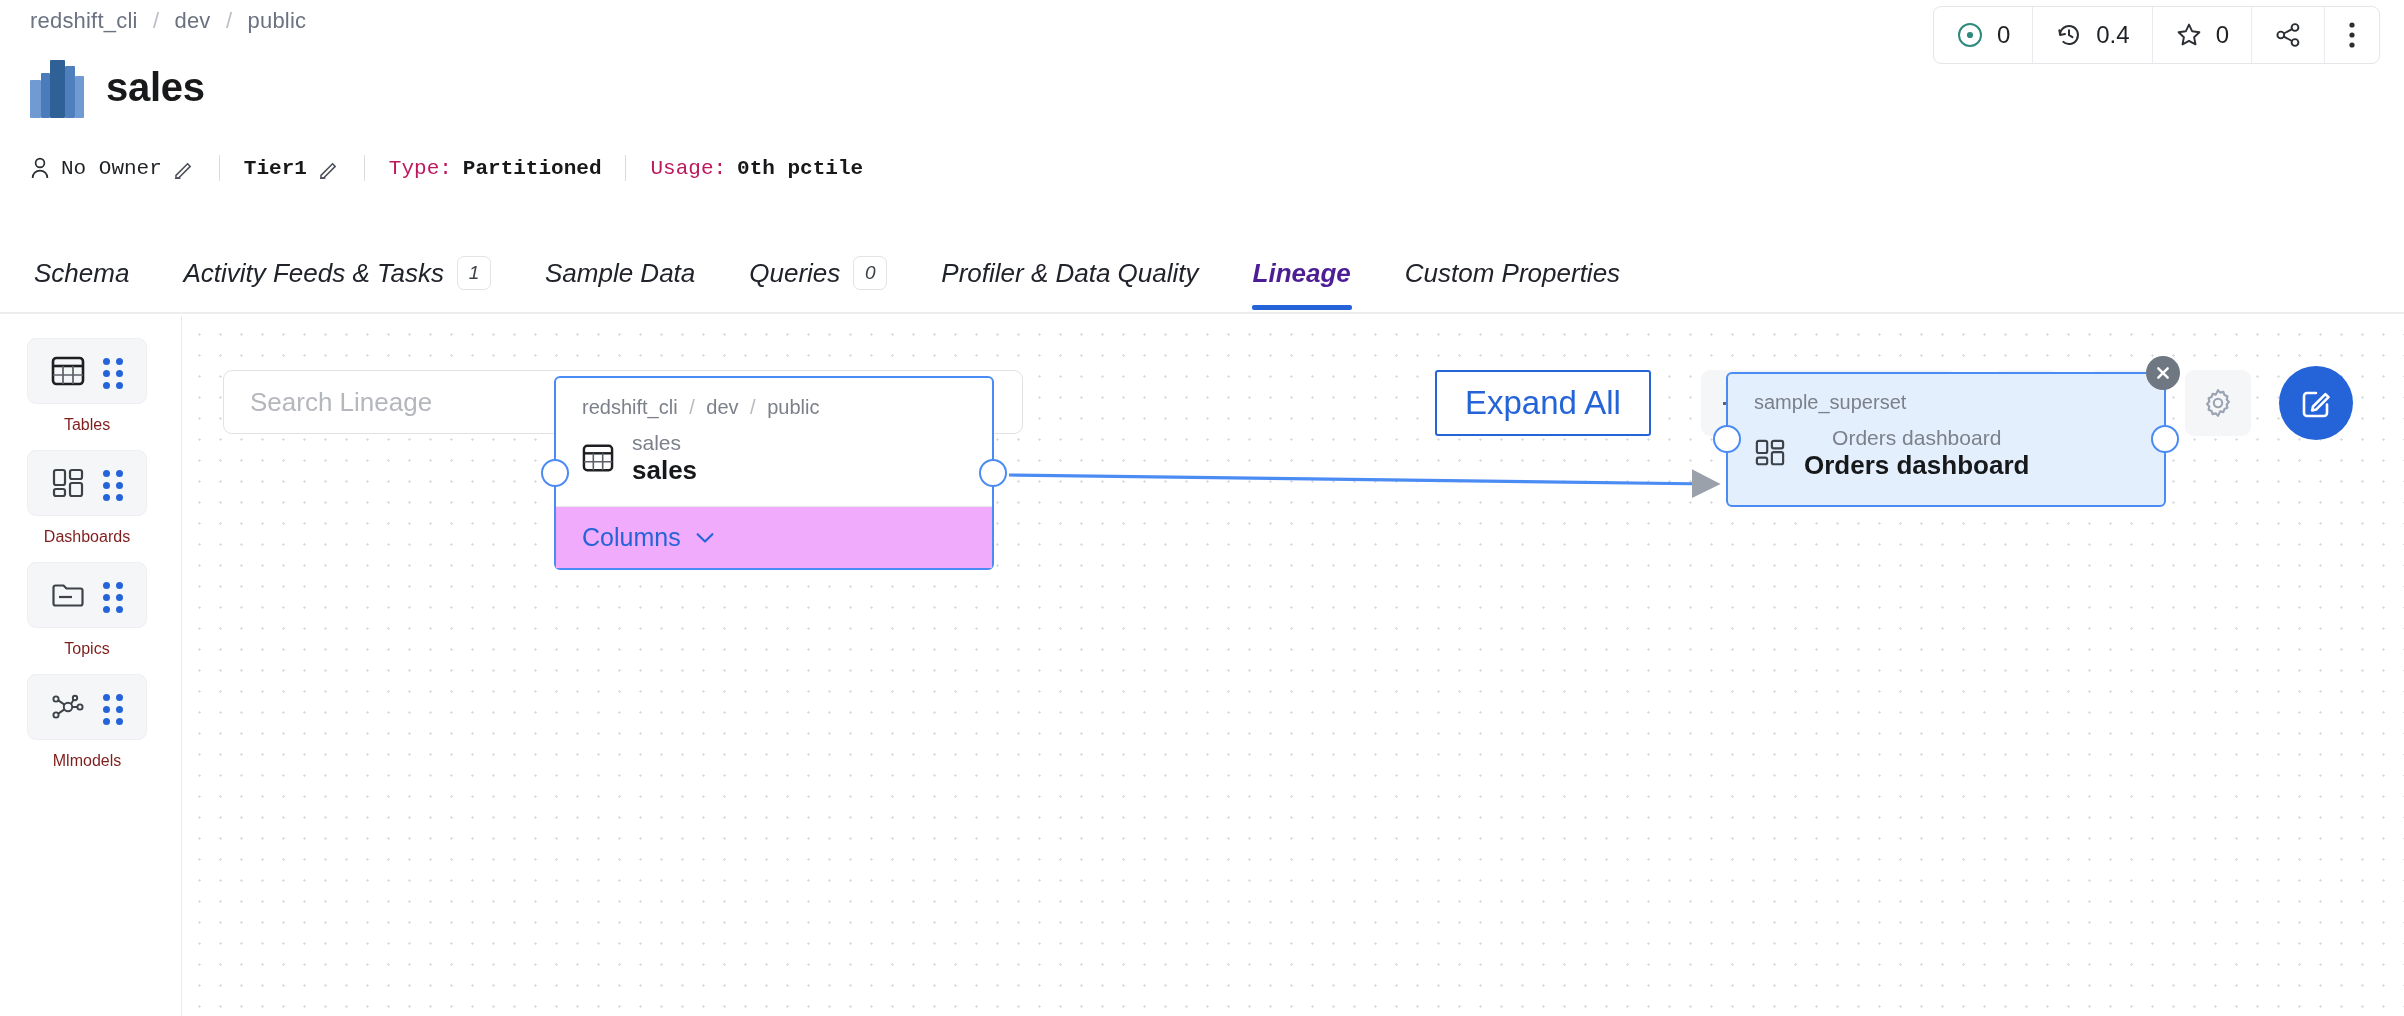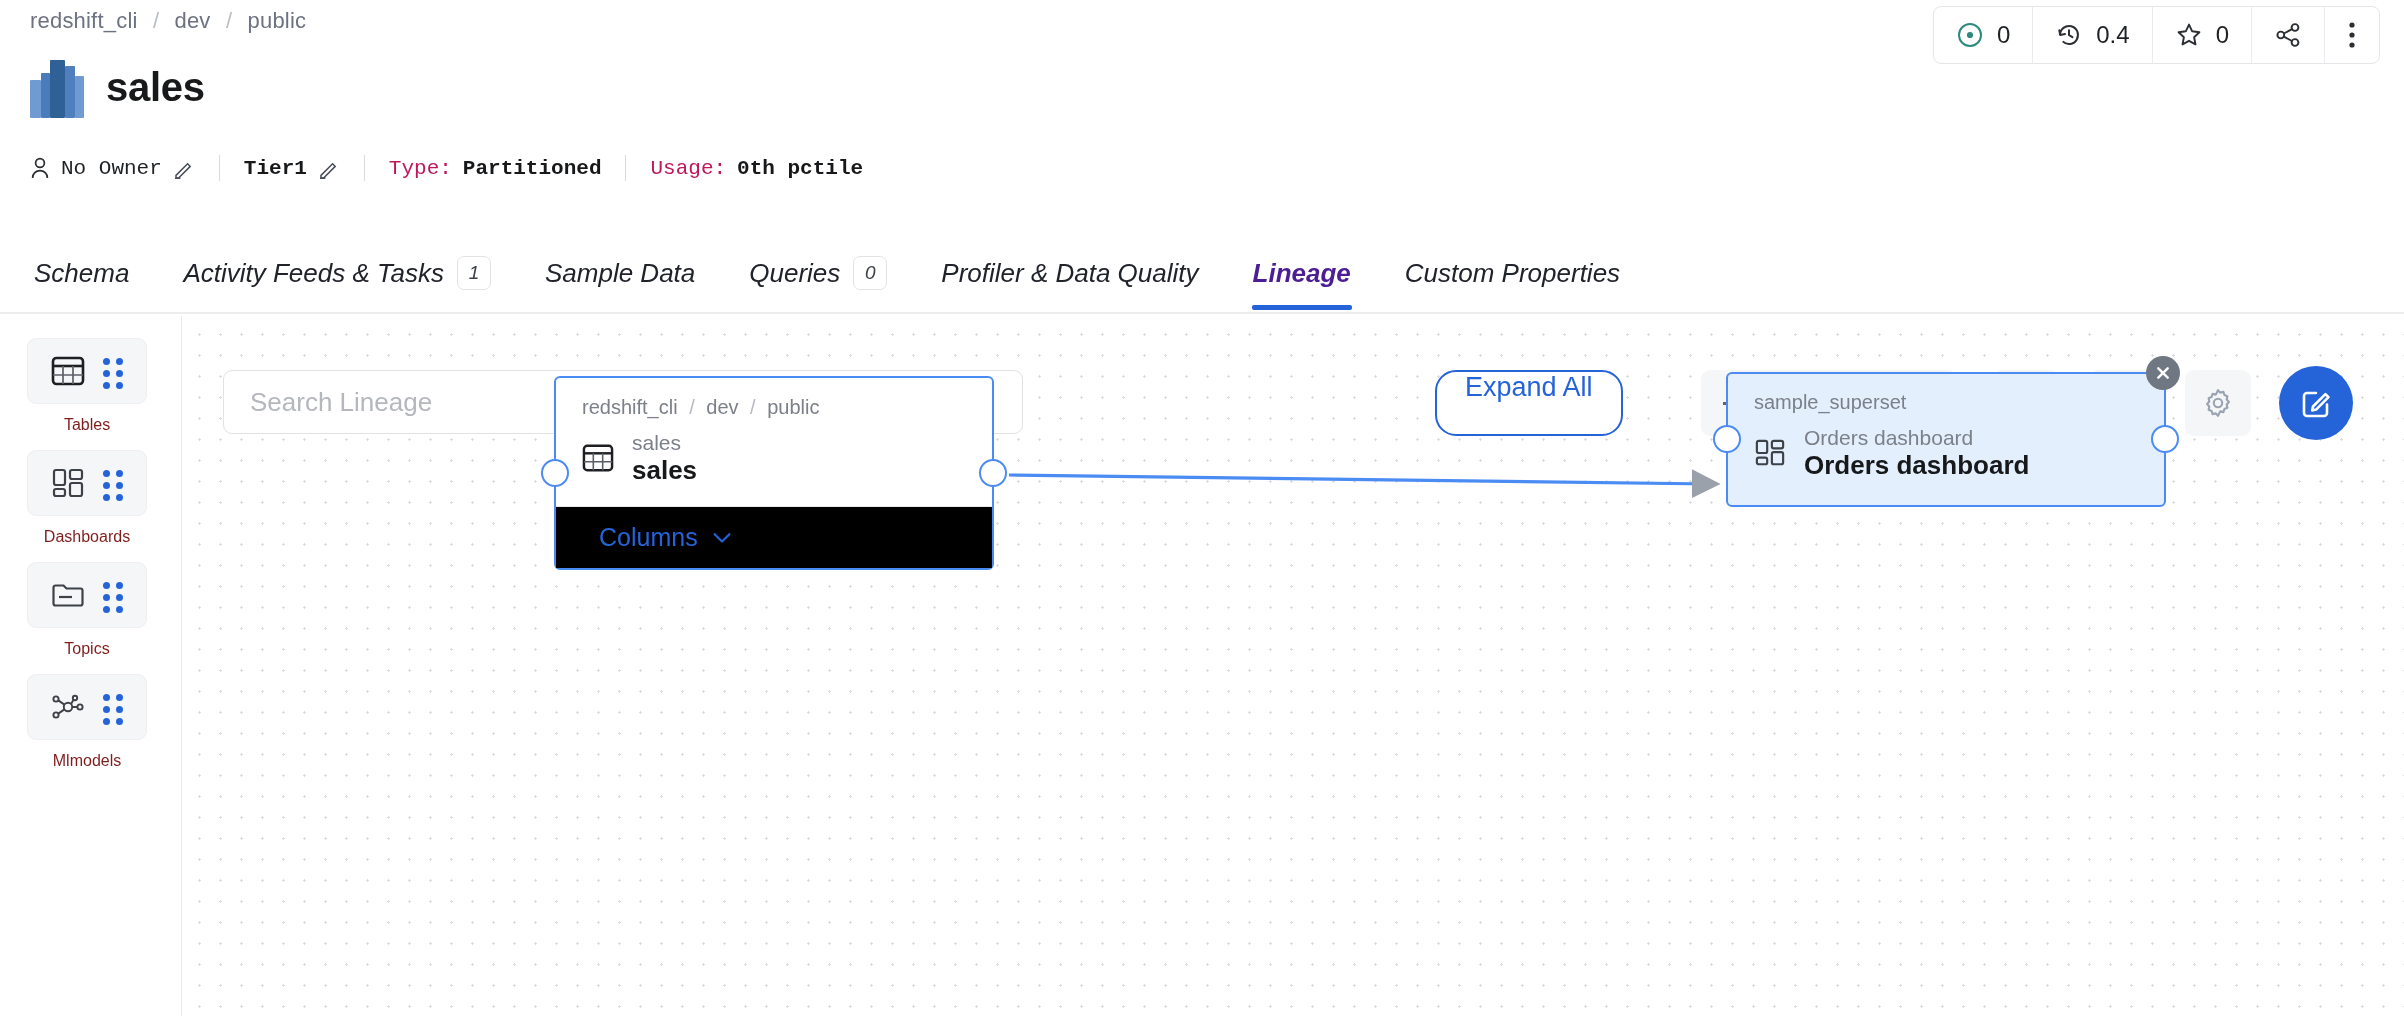--- a/index.html
+++ b/index.html
@@ -69,22 +69,22 @@
     background-image: radial-gradient(#dcdde0 1.3px, transparent 1.4px);
     background-size: 21px 21px; background-position: 6px 8px; overflow:hidden; }
 
   
   .search-box { position:absolute; left:40px; top:54px; width:800px; height:64px; background:#fff;
     border:1px solid #e0e2e5; border-radius:9px; display:flex; align-items:center; padding:0 26px; cursor:text; }
   .search-box input { border:none; outline:none; flex:1; font-size:26px; color:#3b3f46; font-family:"Liberation Sans",sans-serif; background:transparent; }
   .search-box input::placeholder { color:#b4b7bc; }
   .chev { width:26px; height:26px; display:block; }
 
-  .expand-btn { position:absolute; left:1252px; top:54px; height:66px; padding:0 28px; border:2px solid #2563d9; border-radius:21px;
-    background:#fff; color:#2563d9; font-size:27px; font-weight:500; display:flex; align-items:flex-start; cursor:pointer;
+  .expand-btn { position:absolute; left:1252px; top:54px; height:66px; padding:0 28px; border:2px solid #2563d9; border-radius:3px;
+    background:#fff; color:#2563d9; font-size:33px; font-weight:500; display:flex; align-items:center; cursor:pointer;
     font-family:"Liberation Sans",sans-serif; }
 
   .zoom-group { position:absolute; left:1518px; top:54px; width:256px; height:66px; background:#f5f6f7; border-radius:9px;
     display:flex; align-items:center; justify-content:space-between; padding:0 16px; }
   .zbtn { width:34px; height:34px; display:flex; align-items:center; justify-content:center; cursor:pointer; }
   .zbtn i { display:block; background:#5e636d; }
   .minus-h { width:22px; height:3px; }
   .plus-wrap { position:relative; width:26px; height:26px; }
   .plus-wrap i.h { position:absolute; top:11px; left:0; width:26px; height:3px; }
   .plus-wrap i.v { position:absolute; left:11px; top:0; width:3px; height:26px; }
@@ -102,27 +102,27 @@
 
   
   .node { position:absolute; border:2px solid #4b8bf4; border-radius:6px; background:#fff; }
   .node-head { padding:18px 26px 0 26px; }
   .node-crumb { font-size:20px; color:#7b808a; white-space:nowrap; }
   .node-crumb .s { color:#b6bac1; margin:0 6px; }
   .node-main { display:flex; align-items:center; gap:18px; padding:12px 26px 20px 26px; }
   .node-texts { display:flex; flex-direction:column; gap:2px; }
   .node-sub { font-size:21px; color:#7b808a; line-height:1.1; }
   .node-name { font-size:26px; font-weight:700; color:#17181a; line-height:1.15; }
-  .node-foot { border-top:1px solid #e7e9ec; background:#000000; padding:16px 43px; }
+  .node-foot { border-top:1px solid #e7e9ec; background:#f0abfc; padding:16px 26px; }
   .node-foot-link { display:flex; align-items:center; gap:12px; color:#2563d9; font-size:25px; cursor:pointer; }
 
   .node-source { left:371px; top:60px; width:440px; }
   .node-target { left:1543px; top:56px; width:440px; background:#e3effc; }
   .node-target .node-head { padding-top:17px; }
-  .node-target .node-main { padding-bottom:24px; }
+  .node-target .node-main { padding-bottom:24px;text-align:center; }
 
   .handle { position:absolute; width:28px; height:28px; border-radius:50%; background:#fff; border:2px solid #4b8bf4; top:50%; transform:translateY(-50%); cursor:crosshair; }
   .handle.left { left:-15px; }
   .handle.right { right:-15px; }
 
   .node-close { position:absolute; right:-16px; top:-18px; width:34px; height:34px; border-radius:50%; background:#6e7782;
     display:flex; align-items:center; justify-content:center; cursor:pointer; }
 
   .edge-svg { position:absolute; left:0; top:0; width:2221px; height:700px; pointer-events:none; }
 </style>

